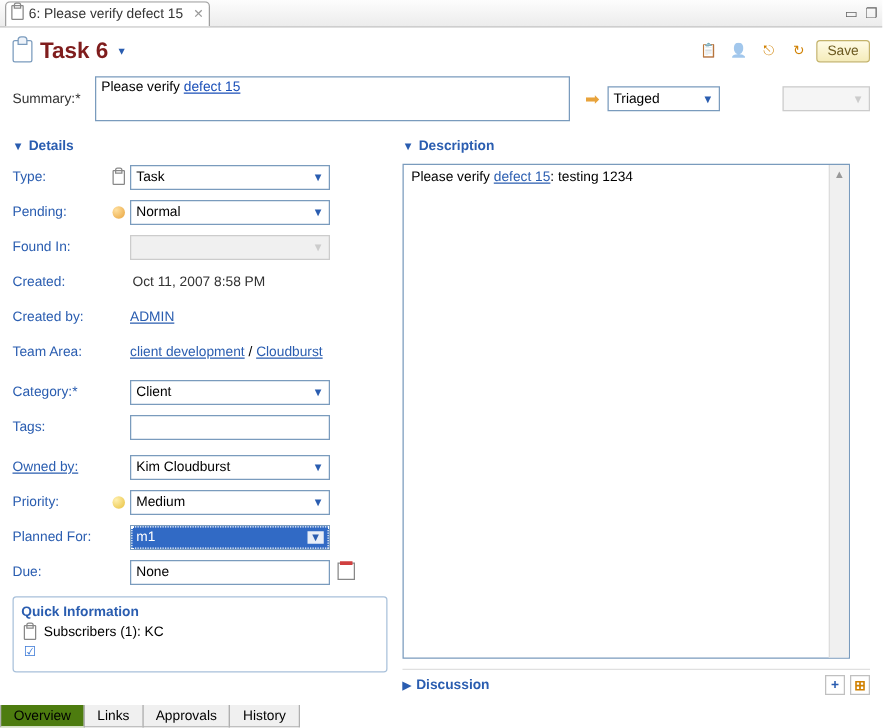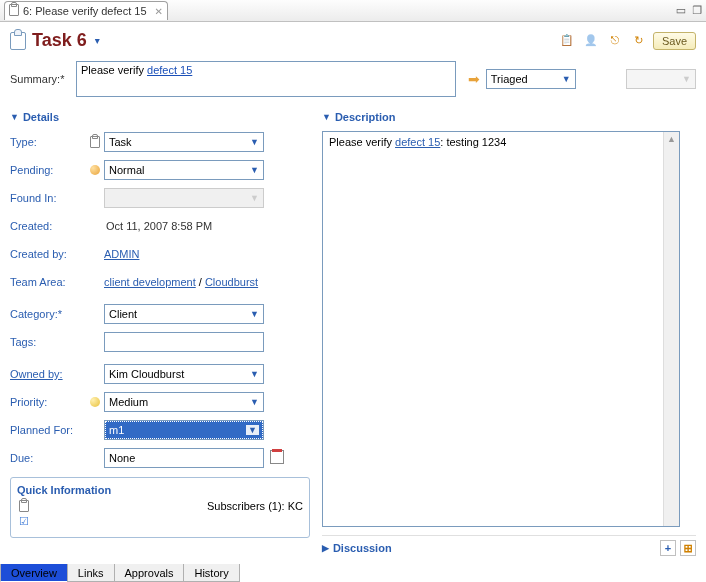--- a/index.html
+++ b/index.html
@@ -155,21 +155,21 @@
 }
 .desc-box .scroll-up { position: absolute; top: 2px; right: 3px; font-size: 9px; color: #999; }
 
 .quick-box {
   border: 1px solid #a8c0da;
   border-radius: 3px;
   padding: 6px;
   margin-top: 8px;
 }
 .quick-hdr { color: #2a5db0; font-weight: bold; margin-bottom: 4px; }
-.quick-row { display: flex; align-items: center; gap: 4px; margin-bottom: 3px; justify-content: space-between; }
+.quick-row { display: flex; align-items: center; gap: 4px; margin-bottom: 3px; }
 .quick-icon { width: 14px; display: flex; justify-content: center; }
 
 .discussion-row {
   display: flex; align-items: center; gap: 4px;
   color: #2a5db0; font-weight: bold;
   margin-top: 8px;
   border-top: 1px solid #e0e0e0;
   padding-top: 4px;
 }
 .disc-actions { margin-left: auto; display: flex; gap: 4px; }
@@ -186,21 +186,21 @@
 }
 .btab {
   border: 1px solid #b0b0b0;
   border-top: none;
   padding: 3px 10px 2px;
   background: #f0f0f0;
   font-size: 11px;
   cursor: pointer;
   margin-right: -1px;
 }
-.btab.active { background: #1d4ed8; border-bottom: 1px solid #fff; }
+.btab.active { background: #4d7c0f; border-bottom: 1px solid #fff; }
 
 .mini-clip { width: 10px; height: 12px; border: 1px solid #888; border-radius: 1px; display: inline-block; position: relative; }
 .mini-clip::before { content: ""; position: absolute; top: -3px; left: 1px; right: 1px; height: 3px; border: 1px solid #888; border-radius: 2px 2px 0 0; }
 .orange-circle { width: 10px; height: 10px; border-radius: 50%; background: radial-gradient(circle at 30% 30%, #ffe0a0, #e8a33b); display: inline-block; }
 .cal-icon { width: 14px; height: 14px; border: 1px solid #888; display: inline-block; position: relative; background: #fff; }
 .cal-icon::before { content: ""; position: absolute; top: -2px; left: 1px; right: 1px; height: 3px; background: #d04040; }
 </style>
 </head>
 <body>
 

